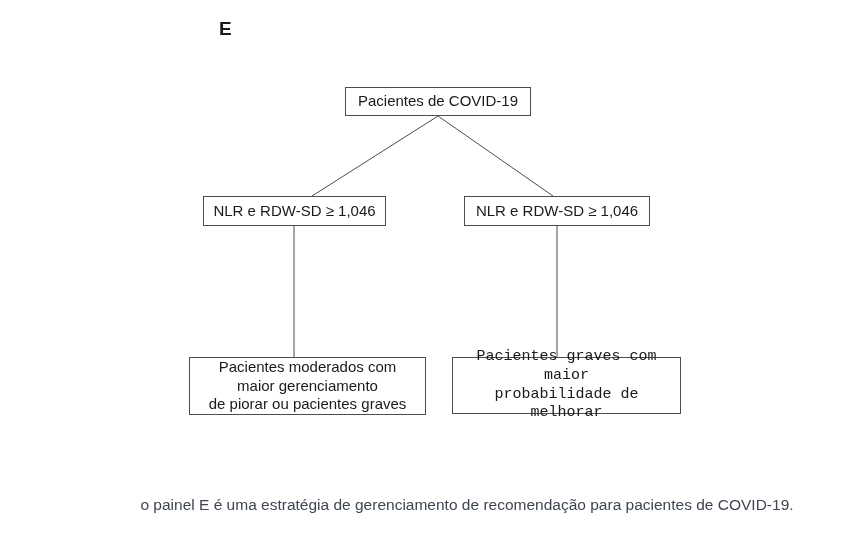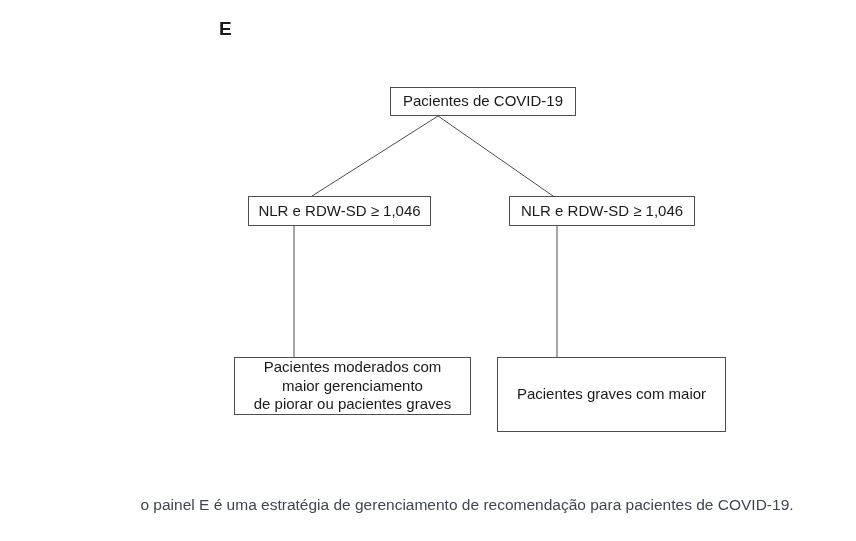--- a/index.html
+++ b/index.html
@@ -37,27 +37,26 @@
     border: 1px solid #4d4d4d;
     background: #ffffff;
     color: #1a1a1a;
     font-size: 15px;
     line-height: 1.25;
     display: flex;
     align-items: center;
     justify-content: center;
     text-align: center;
     padding: 12px 8px;
-    margin-left: 45px;
   }
   .node-root   { left: 345px; top: 87px;  width: 186px; height: 29px; }
   .node-left   { left: 203px; top: 196px; width: 183px; height: 30px; }
   .node-right  { left: 464px; top: 196px; width: 186px; height: 30px; }
   .node-leaf-left  { left: 189px; top: 357px; width: 237px; height: 58px; }
-  .node-leaf-right { left: 452px; top: 357px; width: 229px; height: 75px; }
+  .node-leaf-right { left: 452px; top: 357px; width: 229px; height: 57px; font-family: Liberation Mono, monospace; }
   .leaf-line { display: block; }
   .caption {
     position: absolute;
     left: 0;
     top: 496px;
     width: 856px;
     text-align: center;
     font-size: 15.5px;
     color: #3f4652;
     margin-left: 39px;
@@ -93,18 +92,19 @@
     <span>
       <span class="leaf-line">Pacientes moderados com</span>
       <span class="leaf-line">maior gerenciamento</span>
       <span class="leaf-line">de piorar ou pacientes graves</span>
     </span>
   </div>
 
   <div class="node node-leaf-right">
     <span>
       <span class="leaf-line">Pacientes graves com maior</span>
+      <span class="leaf-line">probabilidade de melhorar</span>
     </span>
   </div>
 
   <div class="caption">o painel E é uma estratégia de gerenciamento de recomendação para pacientes de COVID-19.</div>
 
 </div>
 
 </body></html>

